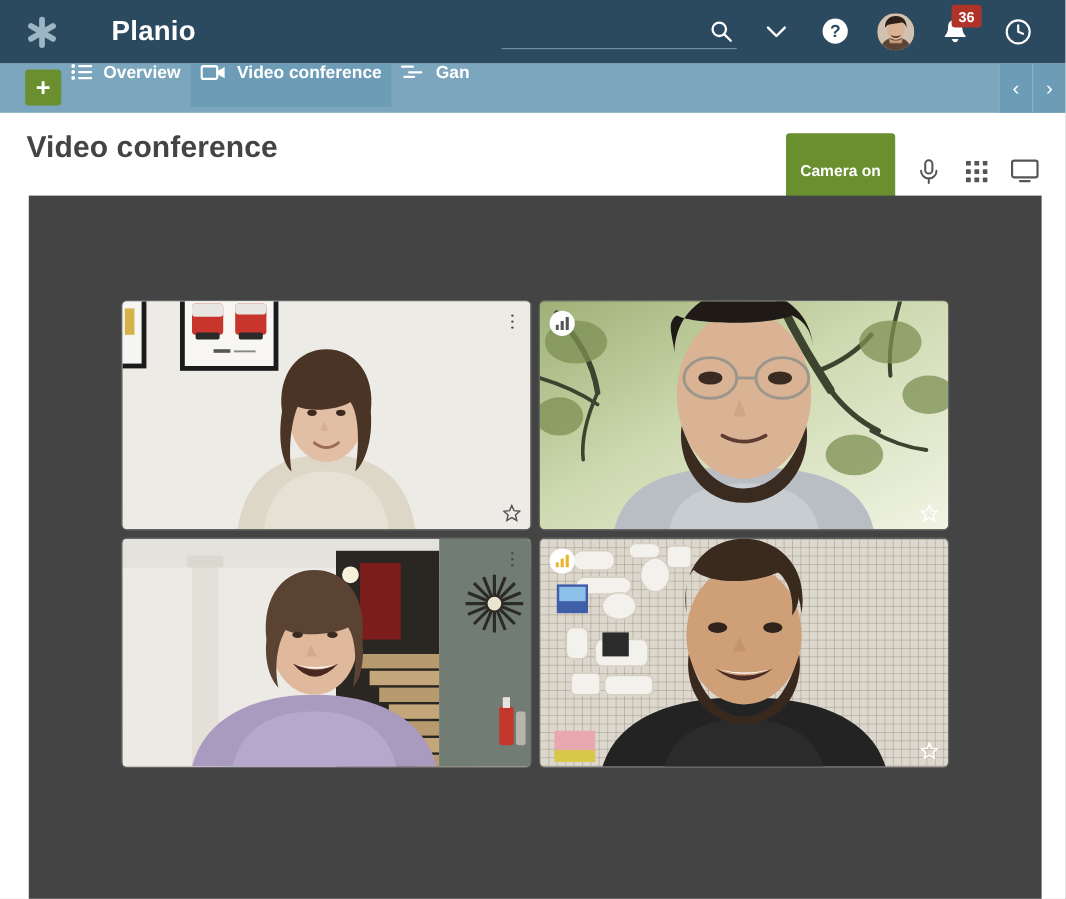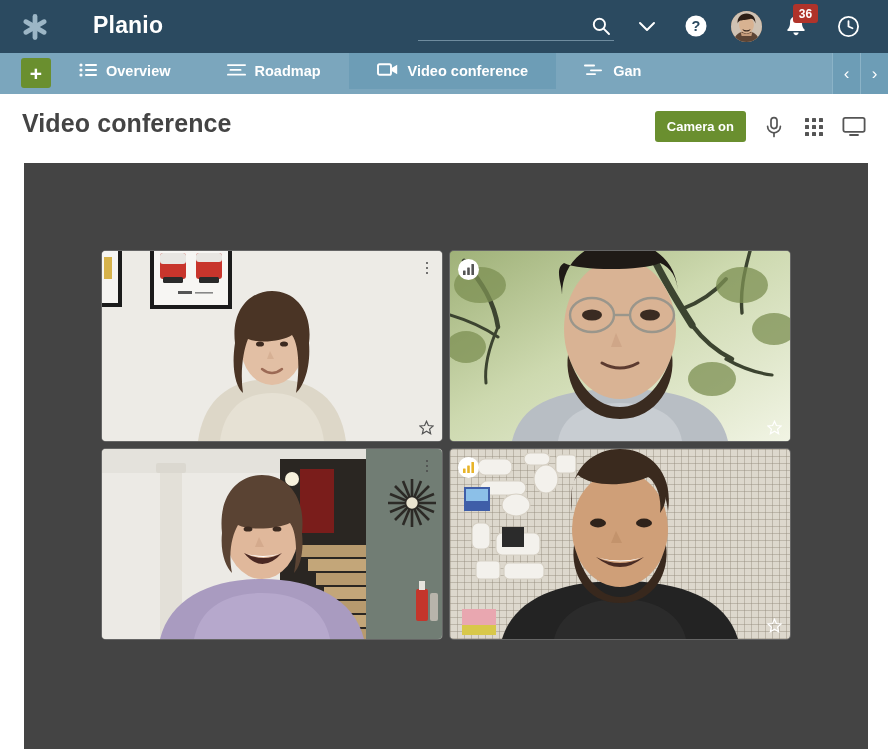--- a/index.html
+++ b/index.html
@@ -67,22 +67,22 @@
     position: relative; overflow: hidden;
   }
   .plus-btn {
     width: 30px; height: 30px; margin: 5px 0 0 21px;
     background: #6a8f2f; border-radius: 3px;
     display: flex; align-items: center; justify-content: center;
     color: #fff; font-size: 21px; font-weight: bold; line-height: 1;
     cursor: pointer; flex: 0 0 auto;
   }
   .navitem {
-    display: flex; align-items: center; gap: 9px;
-    padding: 0 28px; height: 36px;
+    display: flex; align-items: flex-start; gap: 9px;
+    padding: 0 8px; height: 36px;
     color: #ffffff; font-size: 14.5px; font-weight: bold;
     white-space: nowrap; cursor: pointer; flex: 0 0 auto;
   }
   .navitem:first-of-type { margin-left: 13px; }
   .navitem.active { background: #6d9db6; }
   .nav-arrows {
     position: absolute; right: 0; top: 0; height: 41px;
     display: flex;
   }
   .nav-arrow {
@@ -102,21 +102,21 @@
     font-size: 25px; color: #444444; font-weight: bold;
     letter-spacing: .1px;
   }
   .title-actions {
     position: absolute; right: 22px; top: 17px;
     display: flex; align-items: center; gap: 16px;
   }
   .camera-btn {
     background: #6a8f2f; color: #ffffff;
     font-size: 13px; font-weight: bold;
-    padding: 8px 12px; border-radius: 3px;
+    padding: 24px 12px; border-radius: 3px;
     border: 0; cursor: pointer;
     font-family: "Liberation Sans", sans-serif;
   }
   .tool-icon { width: 24px; height: 24px; cursor: pointer;
     display: flex; align-items: center; justify-content: center; }
 
   
   .stage {
     position: absolute; left: 24px; top: 163px;
     width: 844px; height: 586px;
@@ -255,30 +255,20 @@
           <rect x="6" y="1.1" width="12" height="1.9" rx=".9"></rect>
         <circle cx="2" cy="7" r="1.6"></circle>
           <rect x="6" y="6.1" width="12" height="1.9" rx=".9"></rect>
         <circle cx="2" cy="12" r="1.6"></circle>
           <rect x="6" y="11.1" width="12" height="1.9" rx=".9"></rect>
       </svg>
     </span>
     <span>Overview</span>
   </div>
 
-  <div class="navitem">
-    <span>
-      <svg width="19" height="14" viewBox="0 0 19 14" fill="#ffffff">
-        <rect x="0" y="1.2" width="19" height="1.8" rx=".9"></rect>
-        <rect x="2.5" y="6" width="12" height="1.8" rx=".9"></rect>
-        <rect x="0" y="10.8" width="19" height="1.8" rx=".9"></rect>
-      </svg>
-    </span>
-    <span>Roadmap</span>
-  </div>
 
   <div class="navitem active">
     <span>
       <svg width="22" height="15" viewBox="0 0 22 15" fill="none" stroke="#ffffff" stroke-width="1.9">
         <rect x="1" y="2.2" width="13" height="10.6" rx="1.6"></rect>
         <path d="M14.6 6l5.6-3.2v9.4L14.6 9z" fill="#ffffff" stroke="none"></path>
       </svg>
     </span>
     <span>Video conference</span>
   </div>

